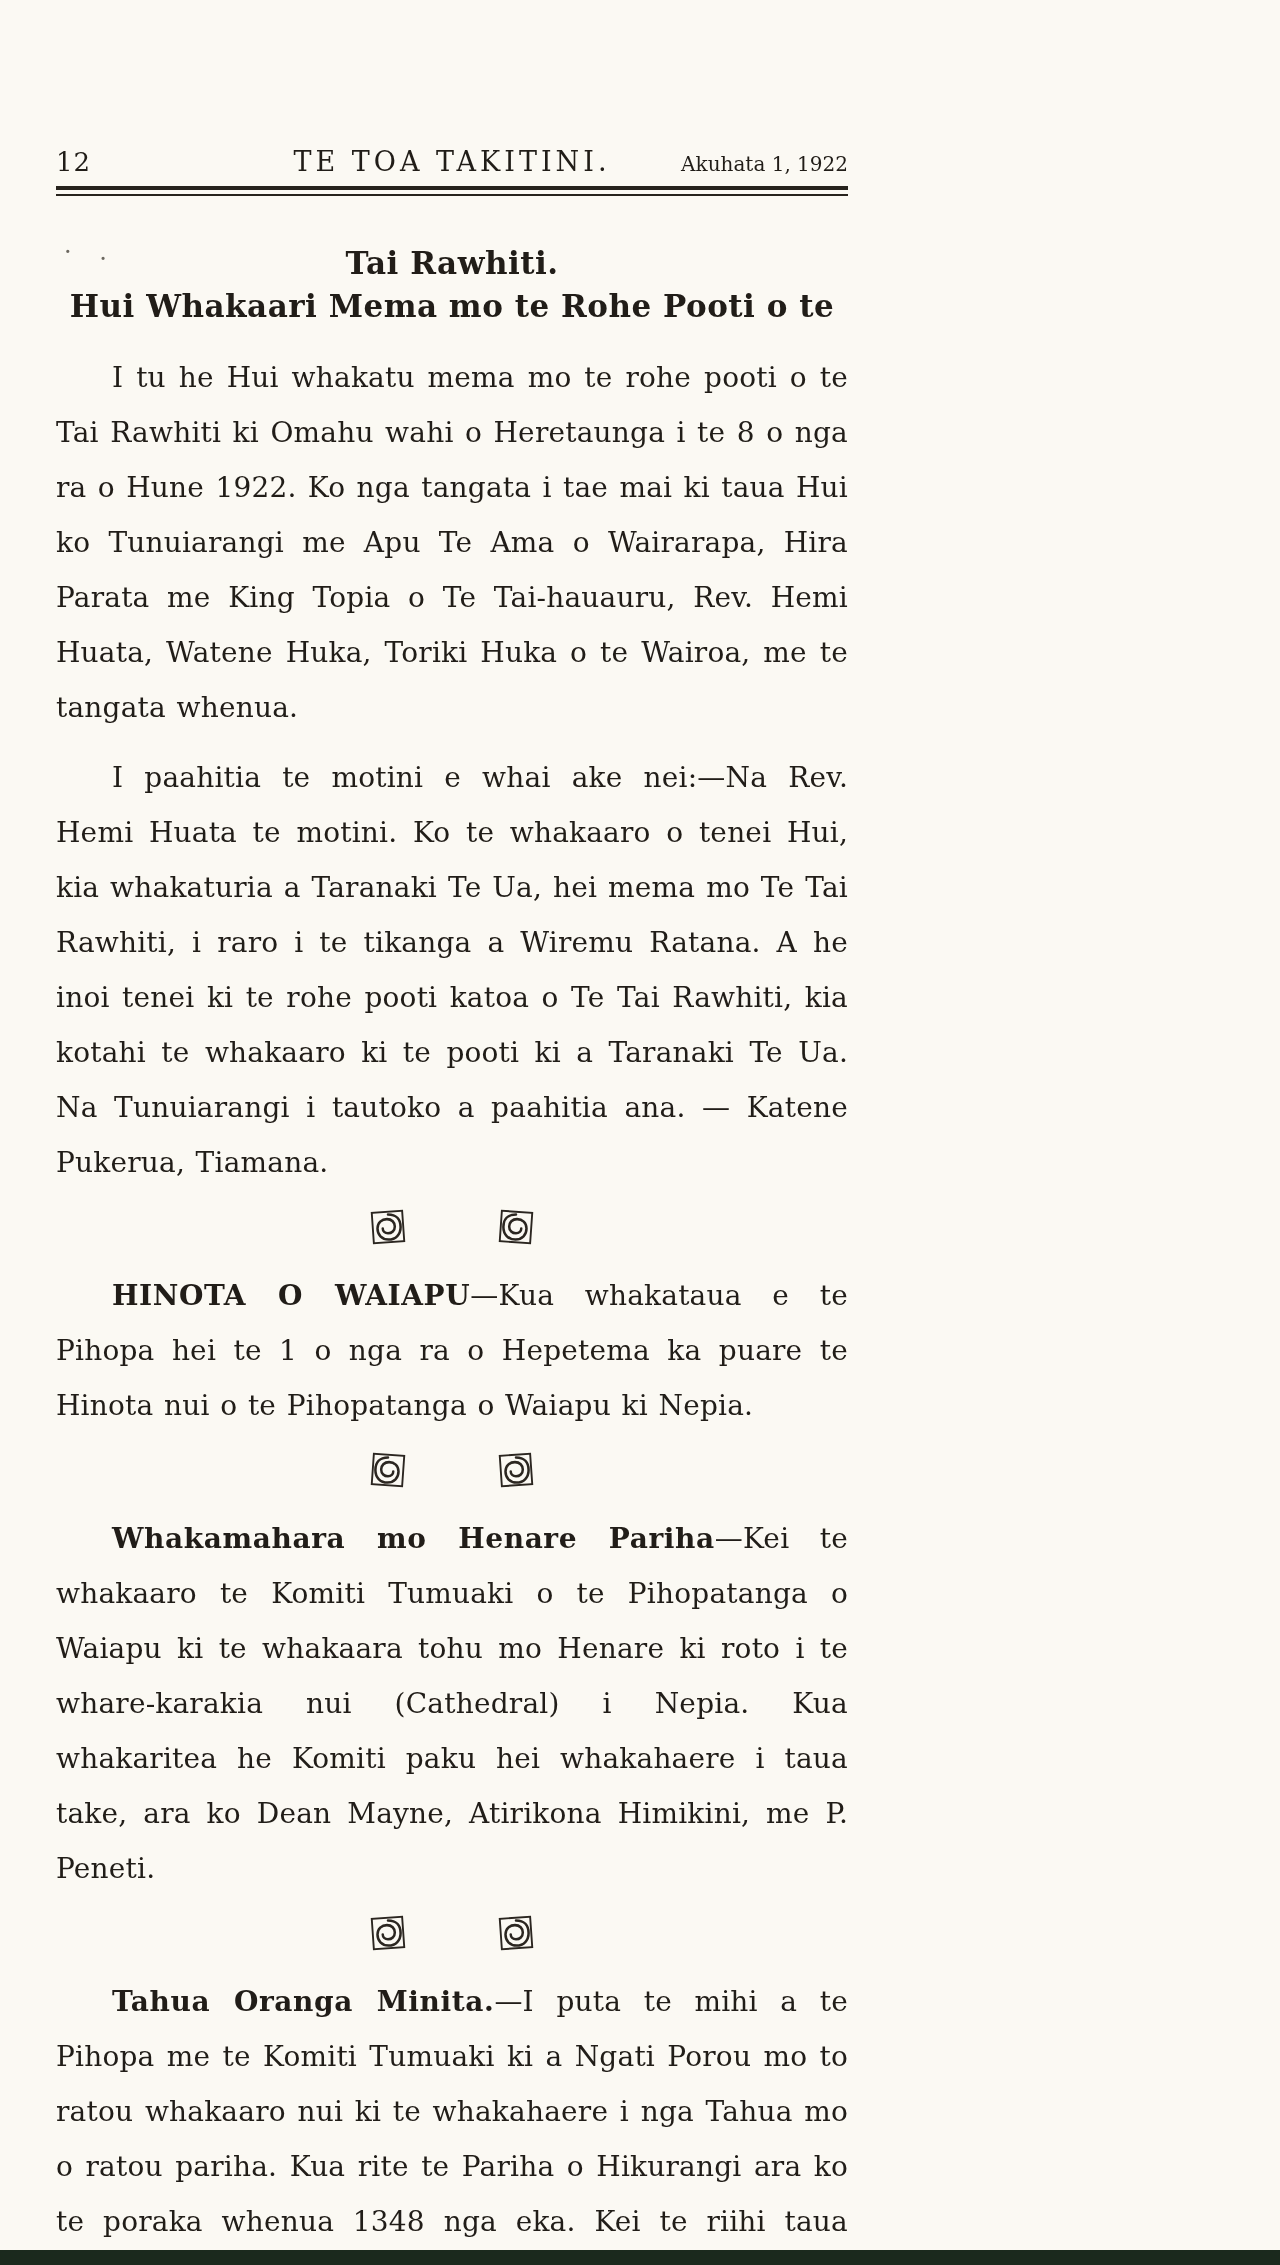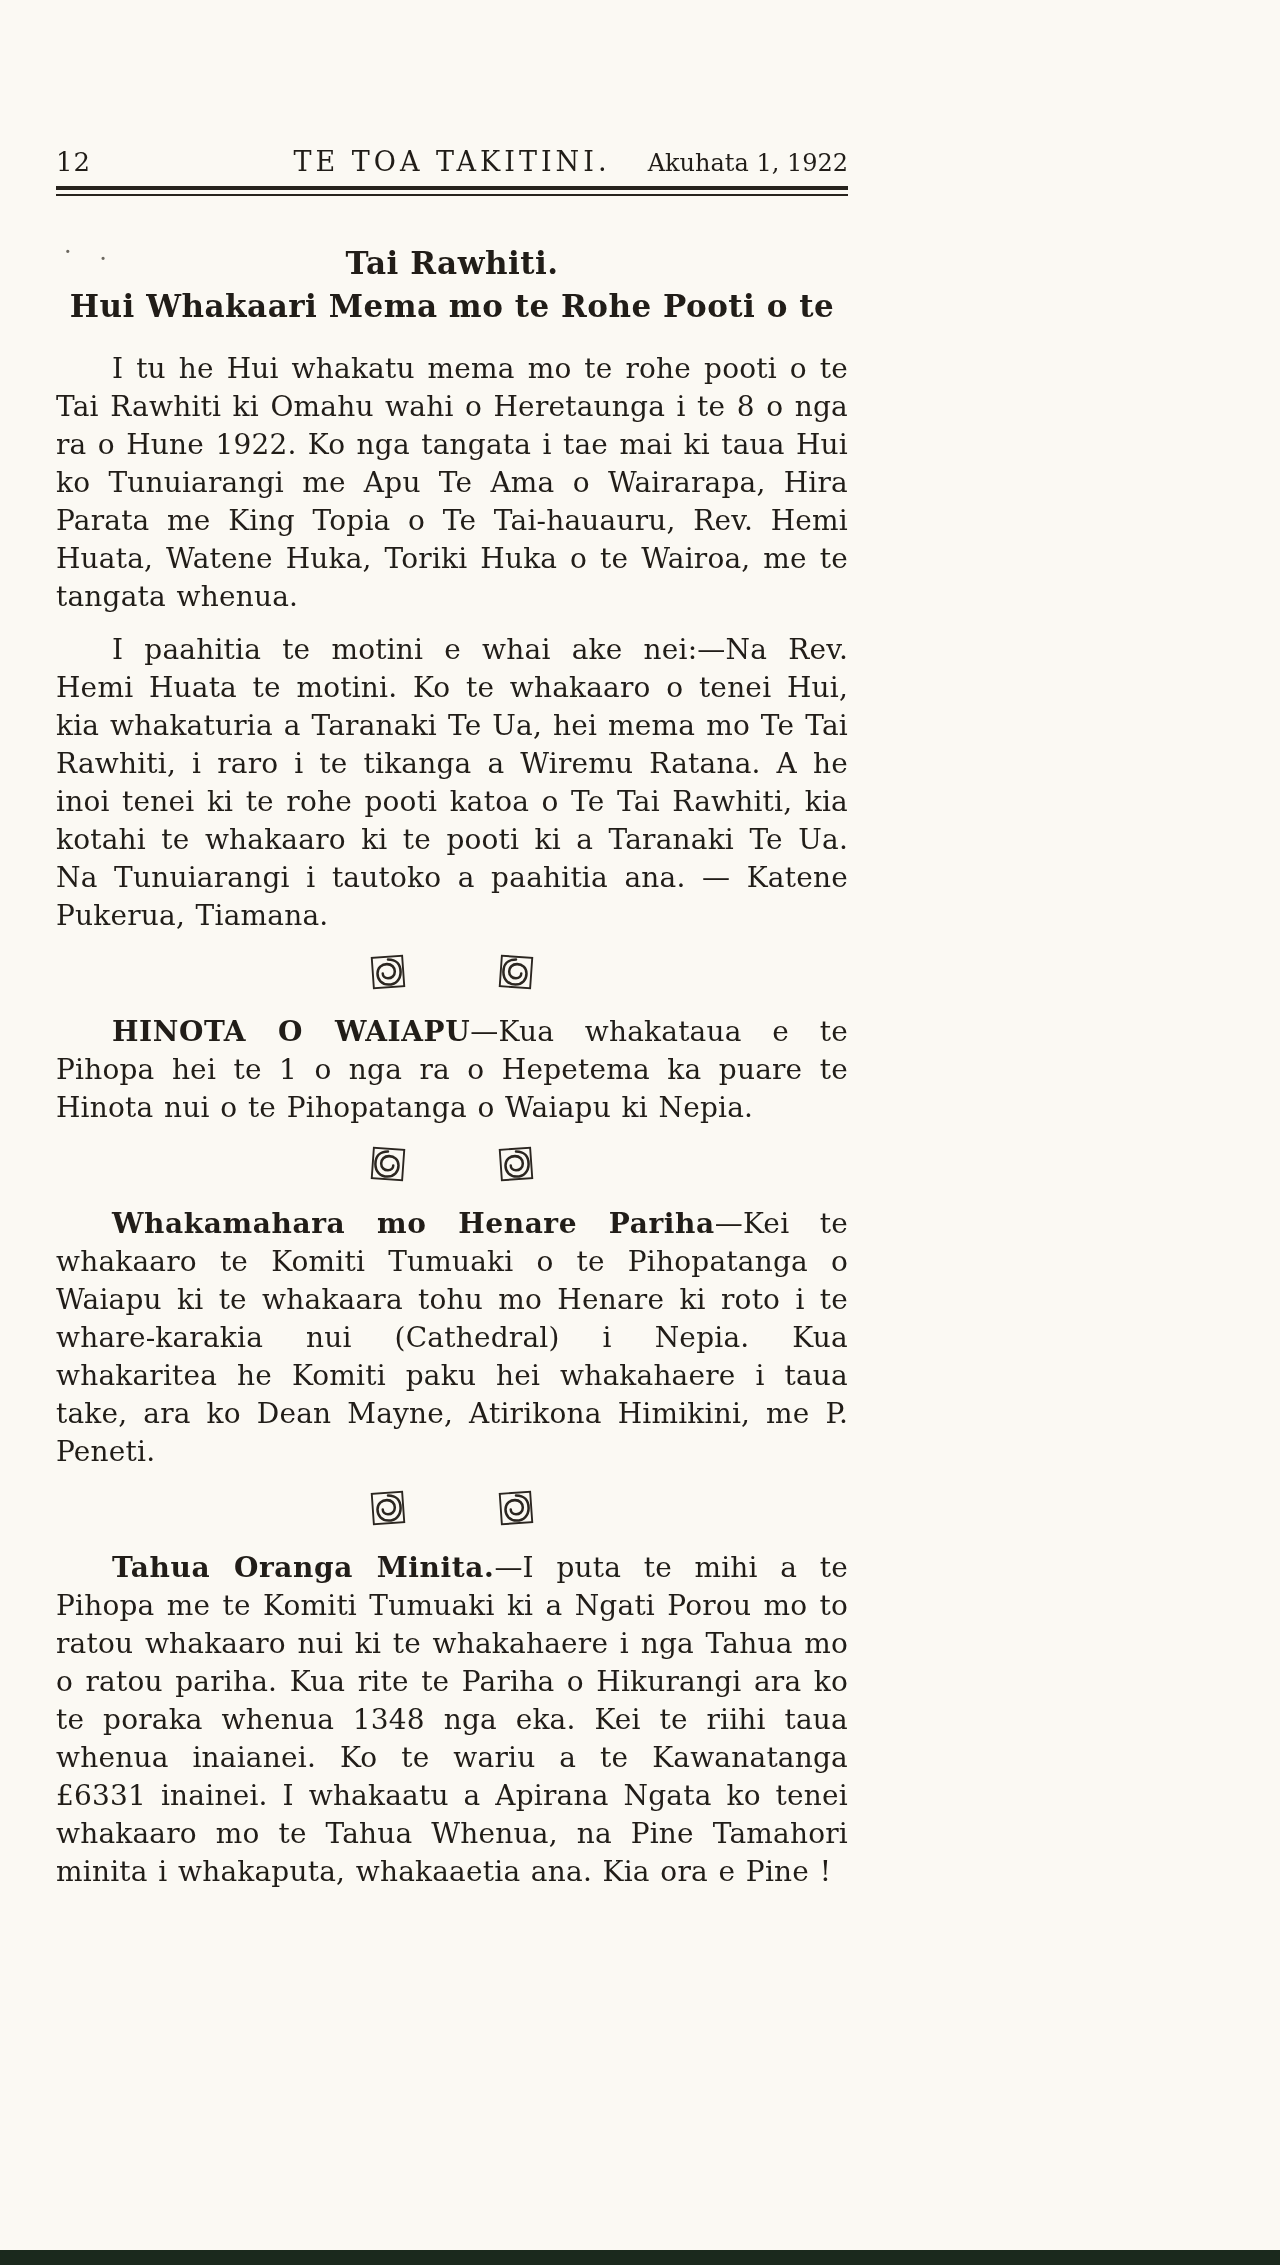--- a/index.html
+++ b/index.html
@@ -9,25 +9,25 @@
     margin:0 auto;
     background:var(--paper,#fbf9f3);
     overflow:hidden;
     font-family:"DejaVu Serif","Liberation Serif",serif;
     color:var(--ink,#211d18);
   }
   .column{position:absolute;left:56px;top:0;width:792px;}
   .header{display:flex;align-items:baseline;padding-top:100px;font-size:26px;}
   .pnum{flex:1;text-align:left;letter-spacing:1px;}
   .masthead{letter-spacing:4px;font-size:27px;white-space:nowrap;margin-top:46px;}
-  .date{flex:1;text-align:right;font-size:24px;white-space:nowrap;}
+  .date{flex:1;text-align:right;font-size:20px;white-space:nowrap;}
   .rule{margin-top:9px;border-top:4px solid #27231d;border-bottom:2px solid #27231d;height:4px;}
   .title{margin:46px 0 22px;text-align:center;font-size:31px;line-height:43px;font-weight:bold;letter-spacing:.5px;}
   .title span{display:block;}
-  p.body{margin:15px 0 14px;font-size:28px;line-height:38px;text-align:justify;text-indent:56px;letter-spacing:.2px;word-spacing:1.5px;}
+  p.body{margin:15px 0 14px;font-size:28px;line-height:55px;text-align:justify;text-indent:56px;letter-spacing:.2px;word-spacing:1.5px;}
   p.body b{letter-spacing:.6px;}
   .orn-row{display:flex;justify-content:center;gap:86px;margin:16px 0 20px;}
   .orn{width:42px;height:42px;}
   .flip{transform:scaleX(-1);}
   .stray{position:absolute;left:64px;top:238px;font-size:24px;color:#6b675f;letter-spacing:10px;}
   .edge-bar{position:absolute;left:0;bottom:0;width:100%;height:15px;background:var(--bar,#1b291d);}
   .defs{position:absolute;width:0;height:0;overflow:hidden;}
 </style>
 </head>
 <body>

